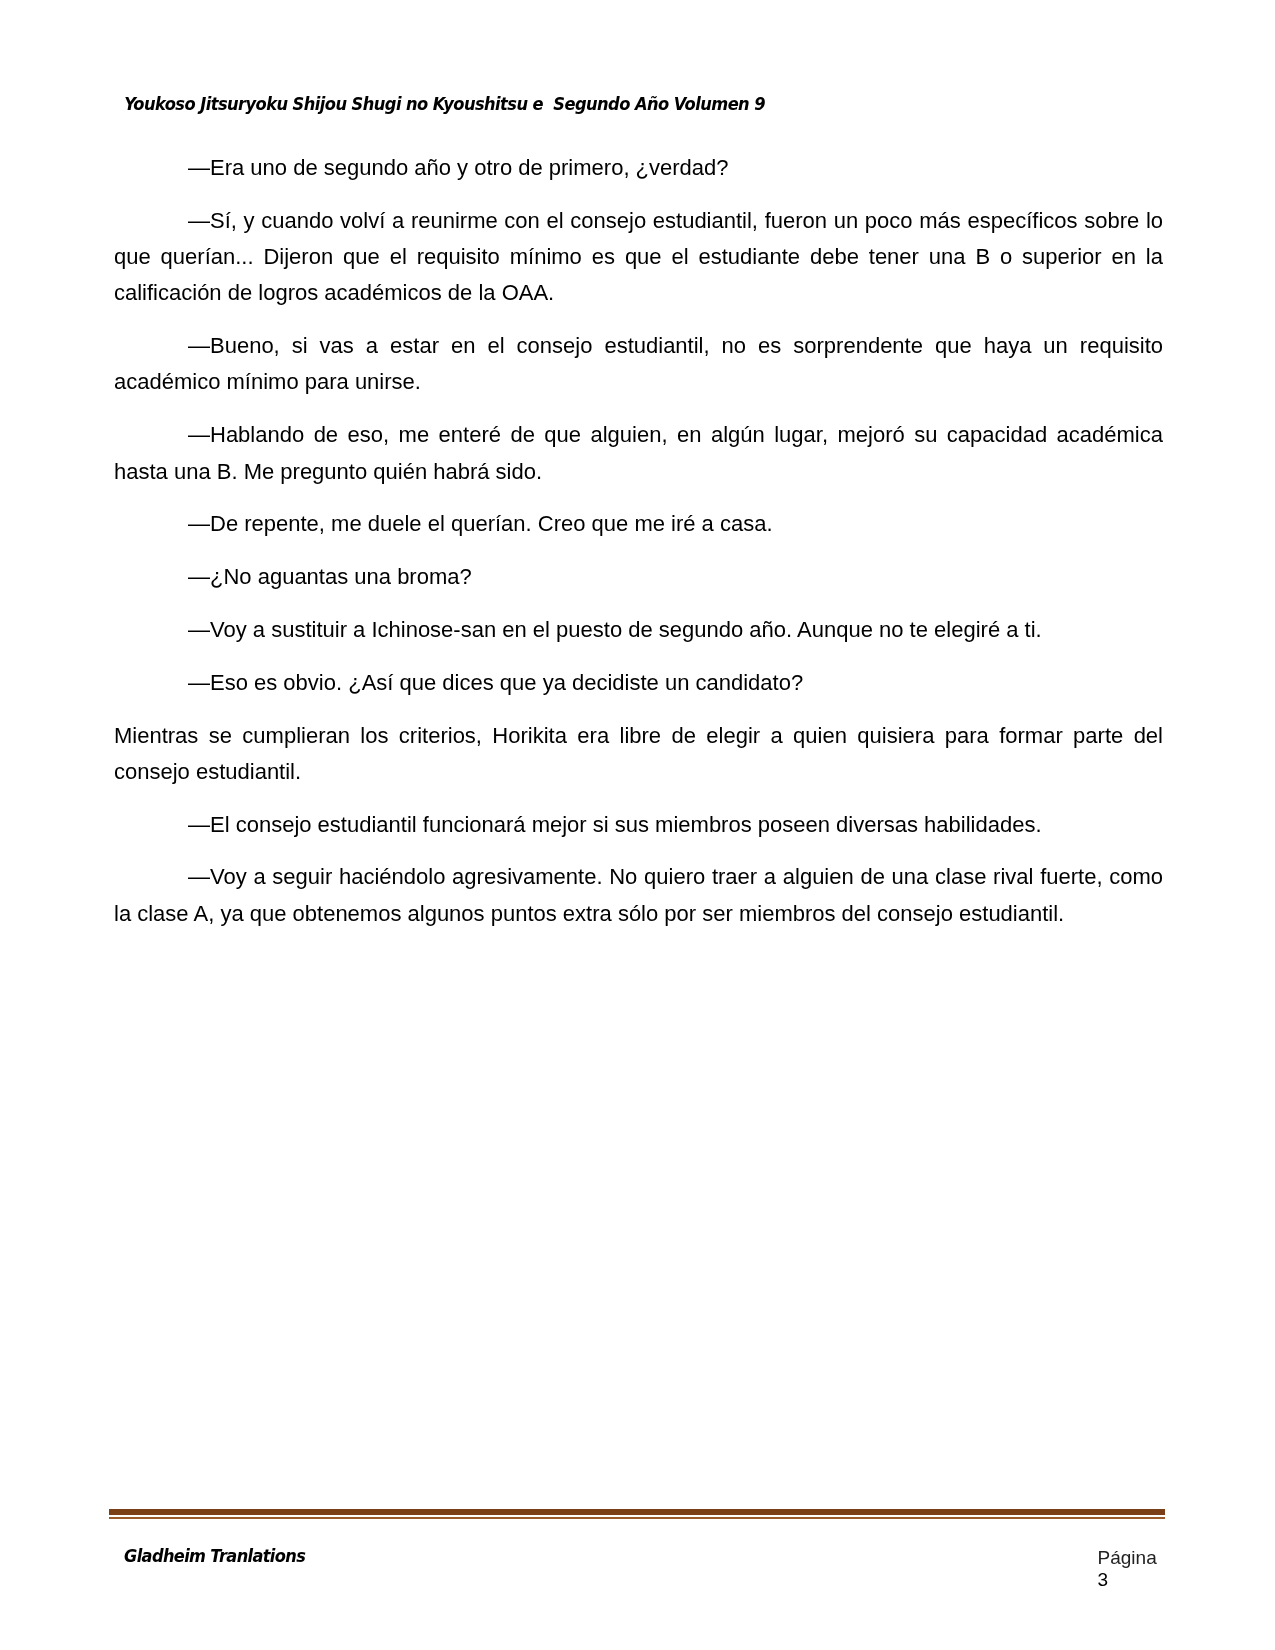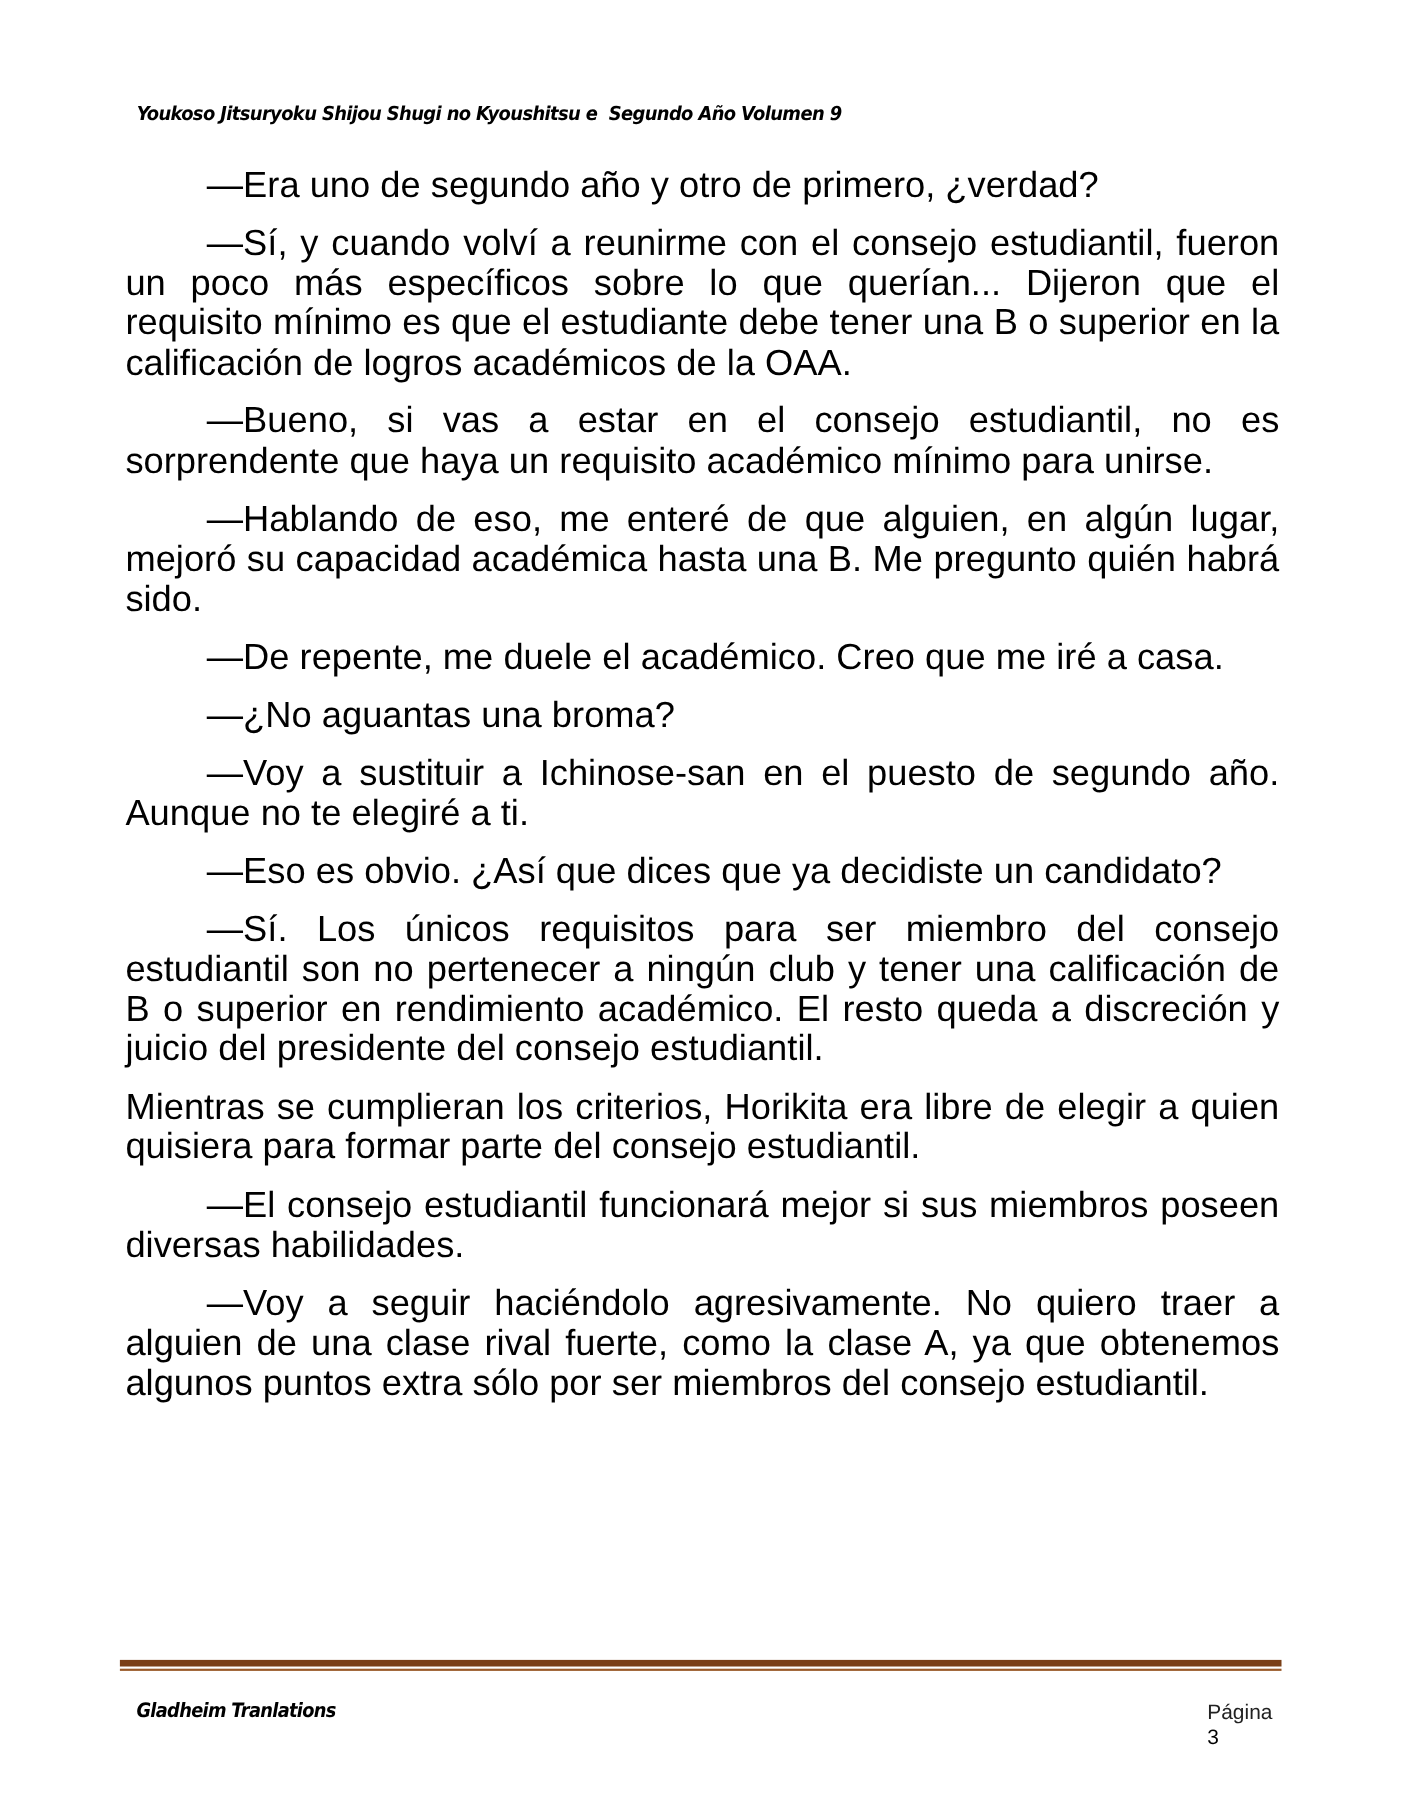--- a/index.html
+++ b/index.html
@@ -26,21 +26,21 @@
     transform: scaleX(0.93);
     transform-origin: left top;
     white-space: pre;
   }
   .content {
     position: absolute;
     left: 114px;
     top: 150px;
     width: 1049px;
     font-family: "Liberation Sans", sans-serif;
-    font-size: 33px;
+    font-size: 22px;
     line-height: 36.3px;
   }
   .para {
     margin: 0 0 16.5px 0;
     text-align: justify;
   }
   .para.dialogue {
     text-indent: 74px;
   }
   .footer-rule {
@@ -93,25 +93,24 @@
 
 <div class="page-header">
   <span>Youkoso Jitsuryoku Shijou Shugi no Kyoushitsu e  Segundo Año Volumen 9</span>
 </div>
 
 <div class="content">
   <p class="para dialogue">—Era uno de segundo año y otro de primero, ¿verdad?</p>
   <p class="para dialogue">—Sí, y cuando volví a reunirme con el consejo estudiantil, fueron un poco más específicos sobre lo que querían... Dijeron que el requisito mínimo es que el estudiante debe tener una B o superior en la calificación de logros académicos de la OAA.</p>
   <p class="para dialogue">—Bueno, si vas a estar en el consejo estudiantil, no es sorprendente que haya un requisito académico mínimo para unirse.</p>
   <p class="para dialogue">—Hablando de eso, me enteré de que alguien, en algún lugar, mejoró su capacidad académica hasta una B. Me pregunto quién habrá sido.</p>
-  <p class="para dialogue">—De repente, me duele el académico. Creo que me iré a casa.</p>
+  <p class="para dialogue">—De repente, me duele el querían. Creo que me iré a casa.</p>
   <p class="para dialogue">—¿No aguantas una broma?</p>
   <p class="para dialogue">—Voy a sustituir a Ichinose-san en el puesto de segundo año. Aunque no te elegiré a ti.</p>
   <p class="para dialogue">—Eso es obvio. ¿Así que dices que ya decidiste un candidato?</p>
-  <p class="para dialogue">—Sí. Los únicos requisitos para ser miembro del consejo estudiantil son no pertenecer a ningún club y tener una calificación de B o superior en rendimiento académico. El resto queda a discreción y juicio del presidente del consejo estudiantil.</p>
   <p class="para narration">Mientras se cumplieran los criterios, Horikita era libre de elegir a quien quisiera para formar parte del consejo estudiantil.</p>
   <p class="para dialogue">—El consejo estudiantil funcionará mejor si sus miembros poseen diversas habilidades.</p>
   <p class="para dialogue">—Voy a seguir haciéndolo agresivamente. No quiero traer a alguien de una clase rival fuerte, como la clase A, ya que obtenemos algunos puntos extra sólo por ser miembros del consejo estudiantil.</p>
 </div>
 
 <div class="footer-rule">
   <div class="thick" style="background: rgb(122, 63, 23);"></div>
   <div class="thin" style="background: rgb(154, 90, 42);"></div>
 </div>
 

